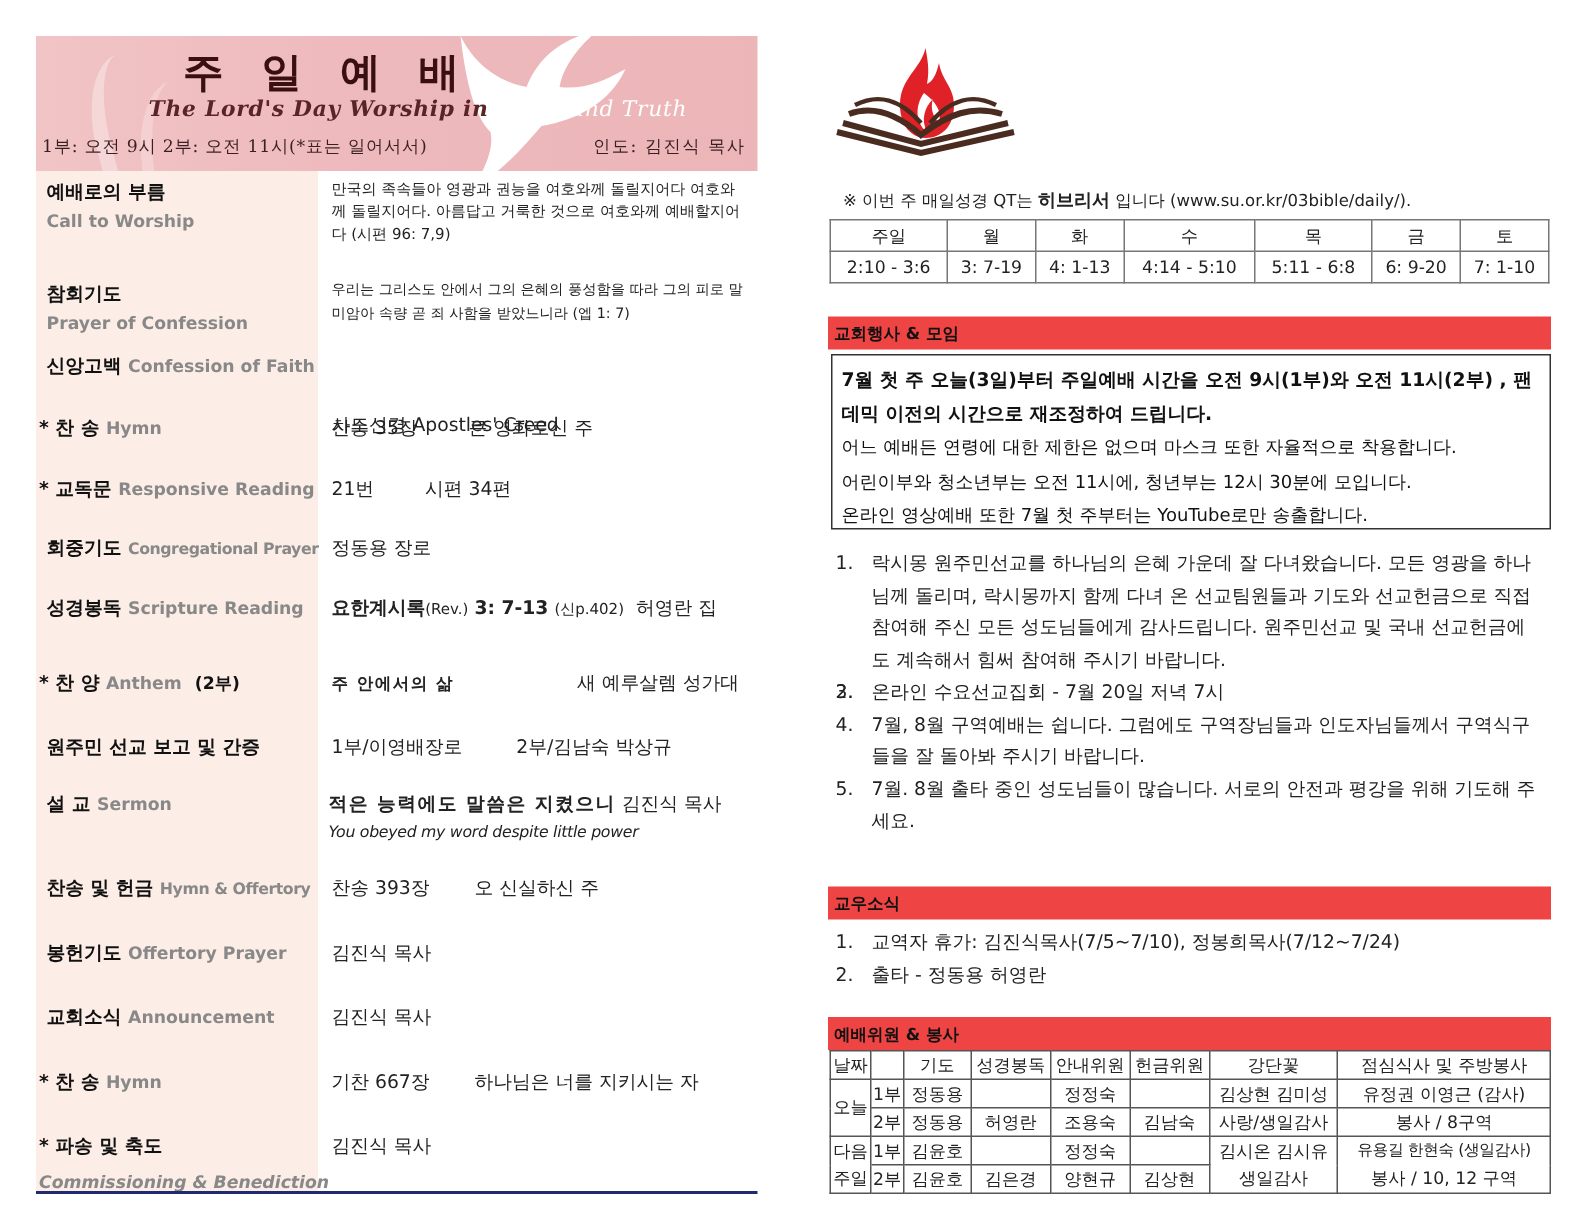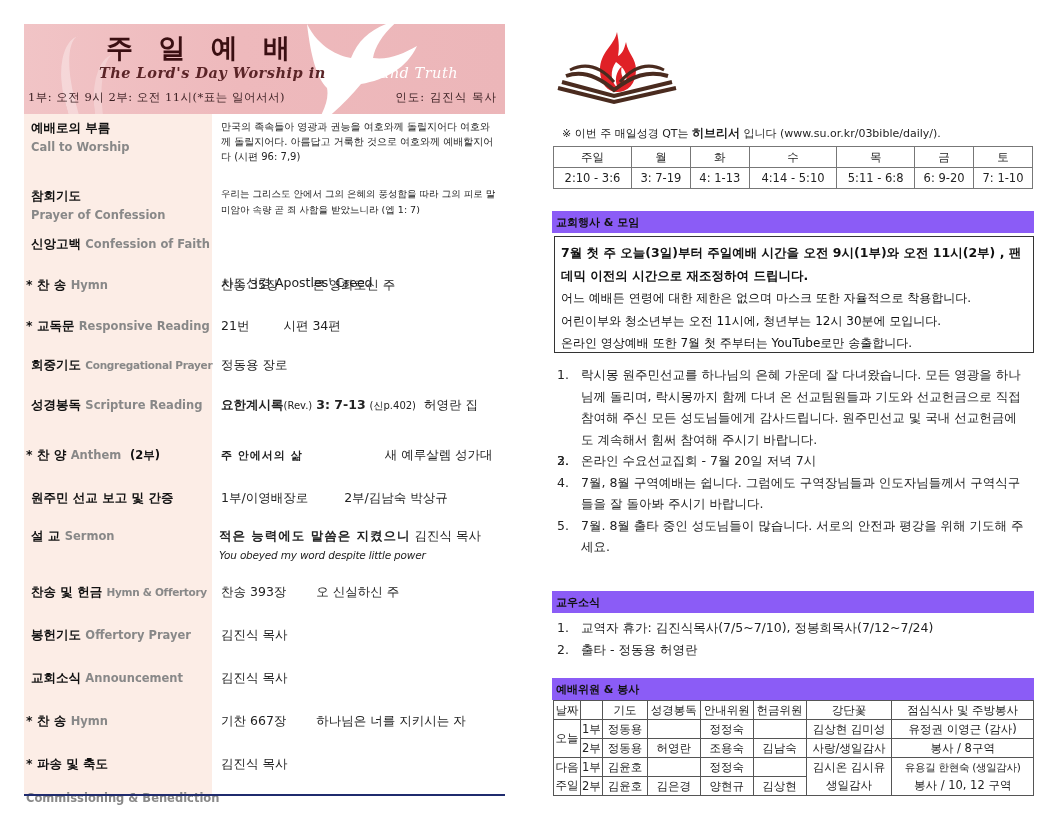--- a/index.html
+++ b/index.html
@@ -10,21 +10,21 @@
   .left { position: absolute; left: 24px; top: 24px; width: 481px; height: 772px; }
   .banner {
     position: absolute; left: 0; top: 0; width: 481px; height: 90px;
     background: linear-gradient(90deg, #f1c4c6 0%, #eeb9bc 45%, #ecb6b9 100%);
     overflow: hidden;
   }
   .banner .flame1 { position: absolute; left: 40px; top: 10px; width: 60px; height: 120px; border-radius: 50% 50% 0 0; border-left: 10px solid rgba(255,255,255,0.35); transform: rotate(-15deg); }
   .banner .flame2 { position: absolute; left: 70px; top: 30px; width: 50px; height: 100px; border-radius: 50% 50% 0 0; border-left: 8px solid rgba(255,255,255,0.25); transform: rotate(-5deg); }
   .banner .dove { position: absolute; left: 265px; top: -6px; width: 130px; height: 110px; }
   .banner-title {
-    position: absolute; left: 82px; top: 6px; font-size: 27px; font-weight: bold; letter-spacing: 8px; color: #3a0f12;
+    position: absolute; left: 98px; top: 6px; font-size: 27px; font-weight: bold; letter-spacing: 8px; color: #3a0f12;
     font-family: "DejaVu Sans", sans-serif;
   }
   .banner-sub {
     position: absolute; left: 75px; top: 40px; font-size: 14.5px; font-style: italic; font-weight: bold; color: #5a2427;
     font-family: "DejaVu Serif", "Liberation Serif", serif; letter-spacing: 0.5px;
   }
   .banner-sub .spirit { color: #ffffff; font-weight: normal; }
   .banner-times {
     position: absolute; left: 4px; top: 66px; font-size: 11.5px; color: #3a1f22; letter-spacing: 0.5px;
     font-family: "DejaVu Serif", serif;
@@ -57,21 +57,21 @@
   .wed-head { position: absolute; left: 134px; top: 0; width: 348px; height: 78px; border-top: 2px solid #b5aaa8; border-bottom: 2px solid #b5aaa8; }
   .wed-title { position: absolute; left: 14px; top: 10px; font-size: 21px; font-weight: bold; letter-spacing: 3px; }
   .wed-time { position: absolute; left: 144px; top: 16px; font-size: 11px; color: #333; }
   .wed-leader { position: absolute; left: 14px; top: 54px; font-size: 11px; font-weight: bold; }
 
   .qt-note { position: absolute; left: 10px; top: 101px; font-size: 11px; color: #222; white-space: nowrap; }
   .qt-note .bold { font-weight: bold; font-size: 12px; }
   .qt-table { position: absolute; left: 1px; top: 122px; width: 480px; border-collapse: collapse; font-size: 11.5px; }
   .qt-table td { border: 1px solid #777; text-align: center; height: 21px; padding: 0 2px; white-space: nowrap; color: #222; }
 
-  .section-bar { position: absolute; left: 0; width: 482px; height: 22px; background: #8b5cf6; font-size: 11px; font-weight: bold; padding: 4px 0 0 4px; }
+  .section-bar { position: absolute; left: 0; width: 482px; height: 22px; background: #ef4444; font-size: 11px; font-weight: bold; padding: 4px 0 0 4px; }
 
   .notice-box { position: absolute; left: 2px; top: 212px; width: 480px; height: 117px; border: 1.5px solid #333; padding: 5px 6px; font-size: 12px; line-height: 22.5px; }
   .notice-box .strong { font-weight: bold; font-size: 12.5px; }
 
   .news-list { position: absolute; left: 5px; top: 340px; width: 472px; font-size: 12.5px; line-height: 21.5px; list-style: none; }
   .news-list li { position: relative; padding-left: 24px; color: #222; }
   .news-list li .num { position: absolute; left: 0; top: 0; }
 
   .members-list { position: absolute; left: 5px; top: 593px; width: 472px; font-size: 12.5px; line-height: 21.5px; list-style: none; }
   .members-list li { position: relative; padding-left: 24px; color: #222; }
@@ -164,21 +164,21 @@
       <div class="lbl"><span>교회소식</span> <span class="en">Announcement</span></div>
       <div class="val">김진식 목사</div>
     </div>
 
     <div class="order-row" style="top:599px;">
       <div class="lbl star"><span>*</span> <span>찬 송</span> <span class="en">Hymn</span></div>
       <div class="val"><span>기찬 667장</span><span class="gap" style="width:30px;"></span><span>하나님은 너를 지키시는 자</span></div>
     </div>
 
     <div class="order-row" style="top:642px;">
-      <div class="lbl star"><span>*</span> <span>파송 및 축도</span><span class="en-block" style="margin-top:18px;">Commissioning &amp; Benediction</span></div>
+      <div class="lbl star"><span>*</span> <span>파송 및 축도</span><span class="en-block" style="margin-top:8px;font-style:italic;">Commissioning &amp; Benediction</span></div>
       <div class="val">김진식 목사</div>
     </div>
   </div>
   <div class="left-bottom-line"></div>
 </div>
 
 <div class="right">
   <svg class="logo" viewBox="0 0 130 84">
     <path d="M65 6 C62 20, 48 26, 48 44 C48 58, 56 66, 65 66 C76 66, 84 58, 84 44 C84 32, 76 28, 74 16 C72 24, 70 28, 66 30 C68 20, 66 12, 65 6 Z" fill="#e02127"></path>
     <path d="M64 36 C58 44, 58 56, 66 62 C62 54, 64 46, 70 40 C68 46, 70 52, 74 56 C76 48, 72 42, 64 36 Z" fill="#ffffff"></path>

